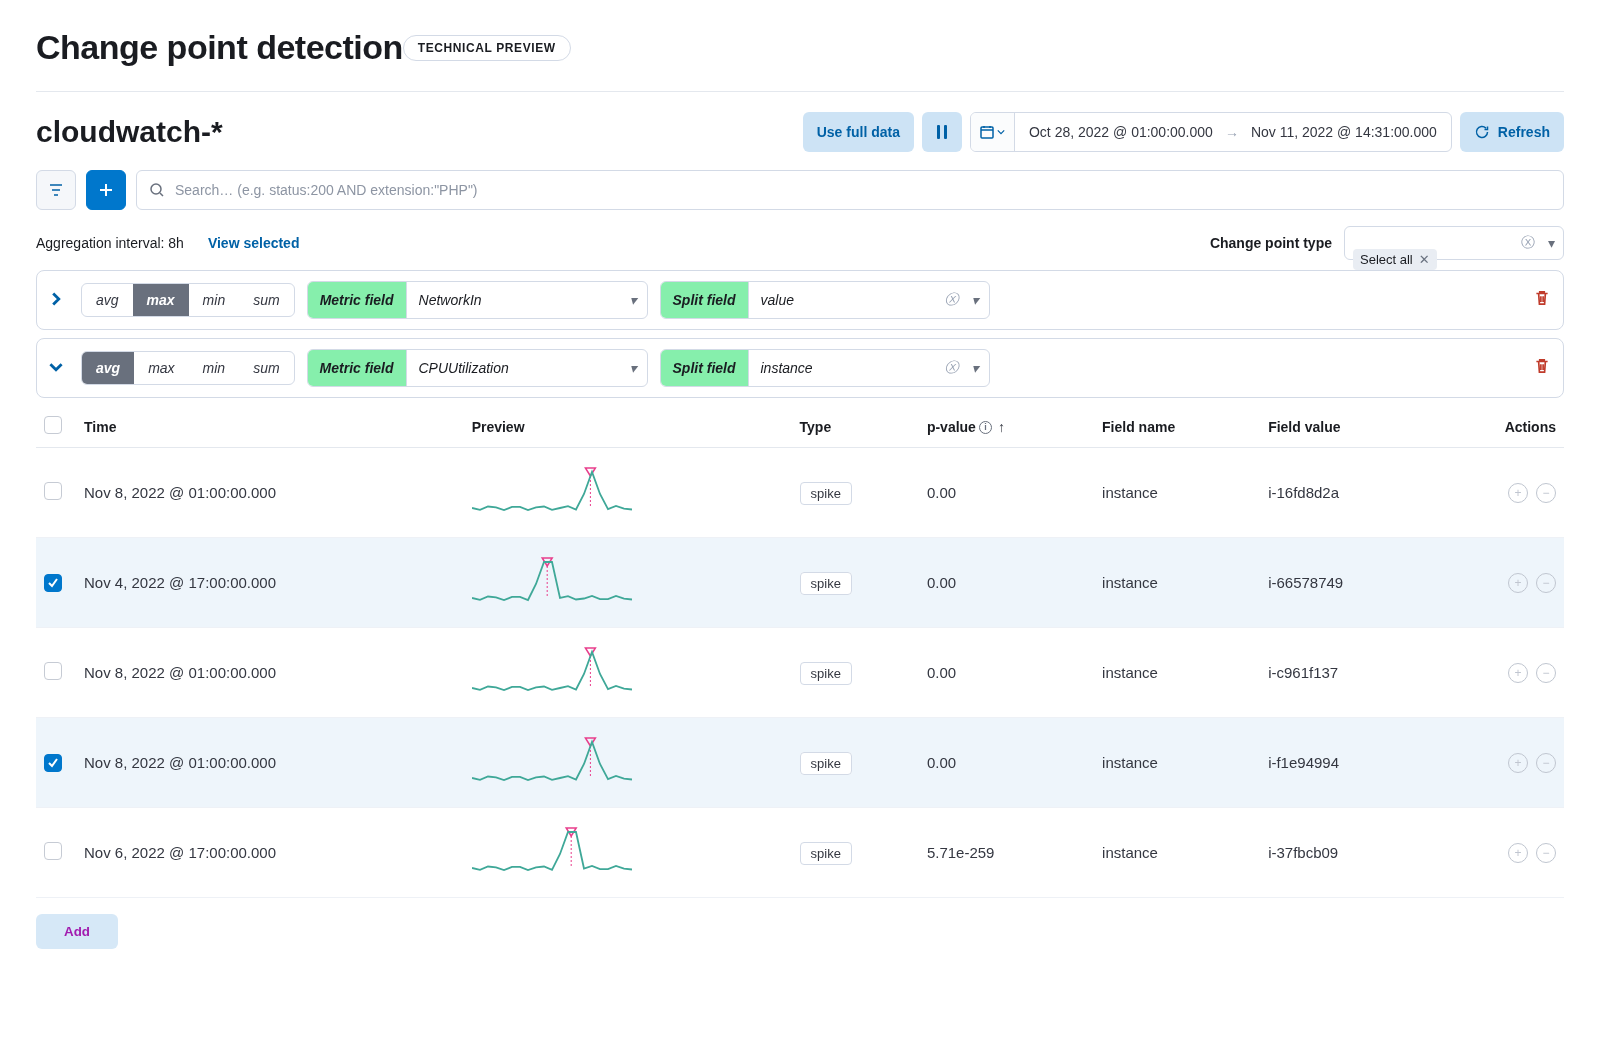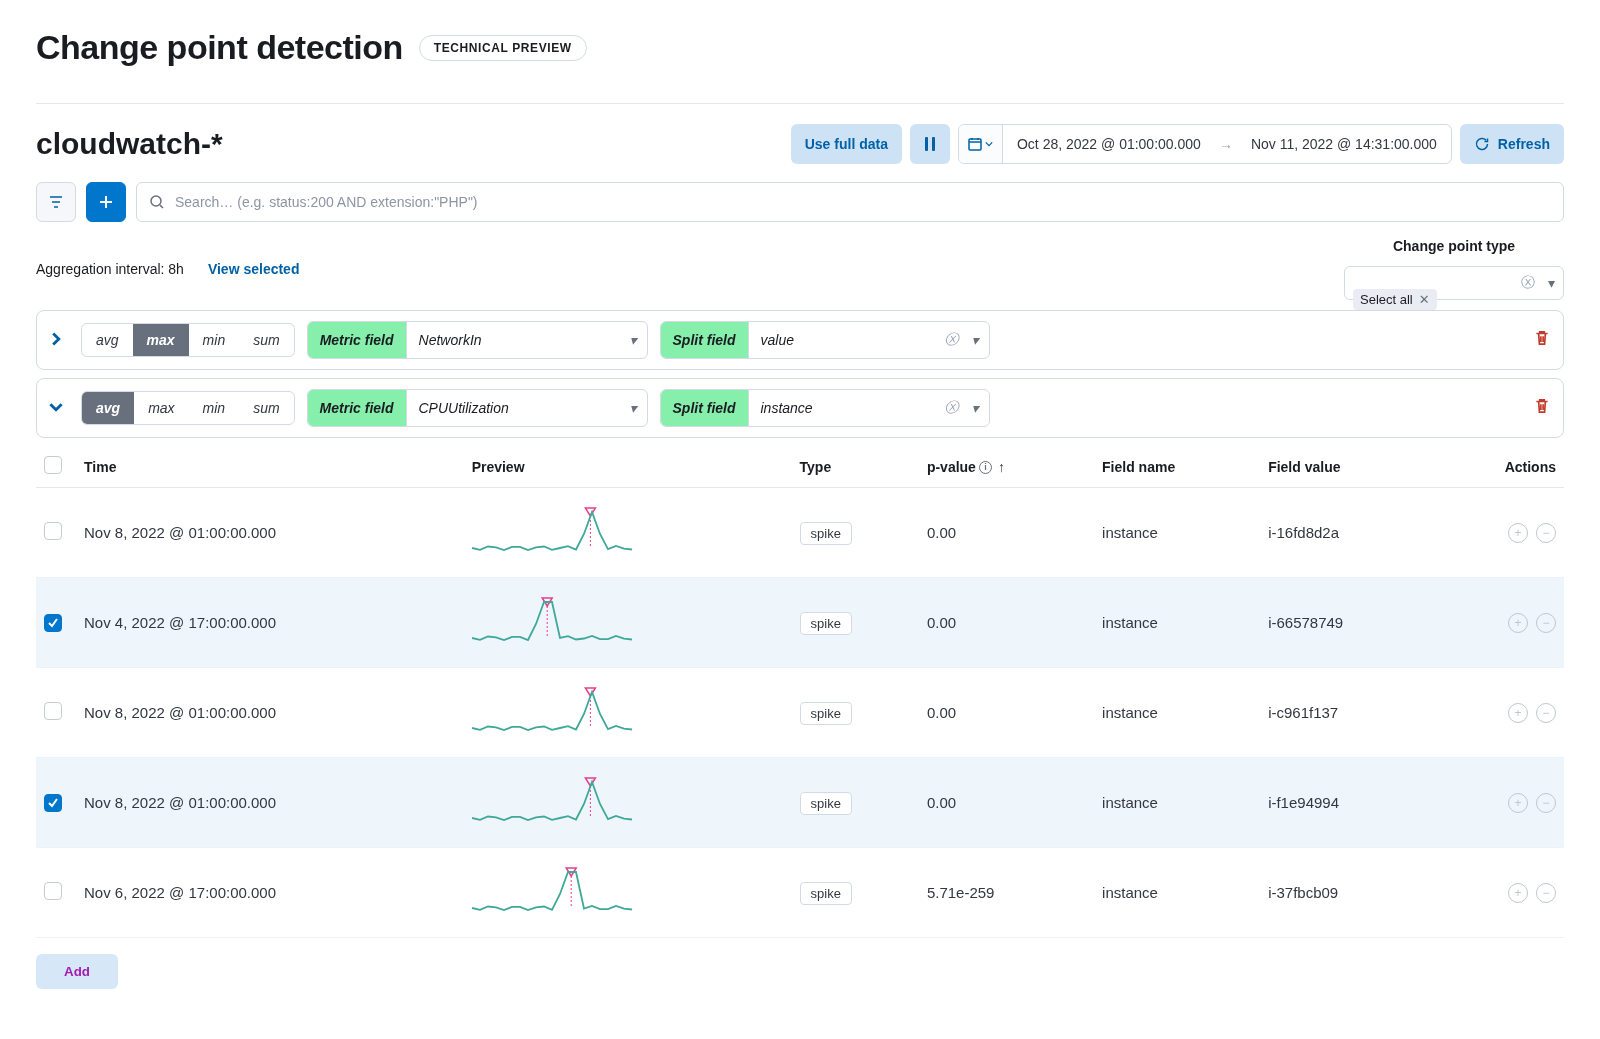--- a/index.html
+++ b/index.html
@@ -1,46 +1,46 @@
 <!DOCTYPE html>
 <html><head>
 <meta charset="utf-8">
 <style>
 * { box-sizing: border-box; margin: 0; padding: 0; }
 body { font-family: -apple-system, BlinkMacSystemFont, "Segoe UI", Helvetica, Arial, sans-serif; background: #fff; color: #1a1c21; font-size: 14px; }
 .page { max-width: 1560px; margin: 0 auto; padding: 16px; }
 
-.title-row { display: flex; align-items: center; gap: 16px; padding: 12px 0 36px 0; border-bottom: 1px solid #e4e8ee; margin-bottom: 20px; }
+.title-row { display: flex; align-items: center; padding: 12px 0 24px 0; border-bottom: 1px solid #e4e8ee; margin-bottom: 20px; }
 .title-row h1 { font-size: 34px; font-weight: 700; letter-spacing: -0.5px; }
 .tech-preview { border: 1px solid #d3dae6; border-radius: 18px; padding: 5px 14px; font-size: 12px; font-weight: 700; letter-spacing: 0.6px; }
 
 .toolbar { display: flex; align-items: center; justify-content: space-between; margin-bottom: 18px; }
 .toolbar h2 { font-size: 30px; font-weight: 700; }
 .toolbar-right { display: flex; align-items: center; gap: 8px; }
 
 .btn { display: inline-flex; align-items: center; justify-content: center; gap: 8px; border-radius: 6px; cursor: pointer; font-size: 14px; height: 40px; padding: 0 14px; border: none; background: transparent; font-family: inherit; }
 .btn-primary-light { background: #cde3f5; color: #0061a6; font-weight: 600; }
 .btn-icon-light { background: #cde3f5; color: #0061a6; width: 40px; padding: 0; }
 
 .datepicker { display: inline-flex; align-items: center; border: 1px solid #d3dae6; border-radius: 6px; height: 40px; overflow: hidden; }
 .datepicker .dp-cal { width: 44px; display: flex; align-items: center; justify-content: center; gap: 2px; color: #0061a6; border-right: 1px solid #d3dae6; background: #fbfcfd; height: 100%; cursor: pointer; }
-.datepicker .dp-range { padding: 0 14px; display: flex; align-items: center; gap: 18px; color: #343741; }
+.datepicker .dp-range { padding: 0 14px; display: flex; align-items: center; gap: 12px; color: #343741; }
 .dp-arrow { color: #98a2b3; }
 
 .search-row { display: flex; align-items: stretch; gap: 10px; margin-bottom: 16px; }
 .search-row .sq { width: 40px; height: 40px; border: 1px solid #d3dae6; border-radius: 6px; display: flex; align-items: center; justify-content: center; background: #f5f7fa; cursor: pointer; }
 .search-row .sq.add { background: #0077cc; color: #fff; border-color: #0077cc; }
 .searchbox { flex: 1; display: flex; align-items: center; border: 1px solid #d3dae6; border-radius: 6px; padding: 0 12px; color: #69707d; height: 40px; gap: 10px; }
 .searchbox input { border: none; outline: none; flex: 1; font-size: 14px; color: #be185d; background: transparent; }
 .searchbox input::placeholder { color: #8d95a3; }
 
 .meta-row { display: flex; align-items: center; justify-content: space-between; margin-bottom: 10px; }
 .meta-left { display: flex; align-items: center; gap: 24px; }
 .meta-left .link { color: #0061a6; font-weight: 600; cursor: pointer; }
-.meta-right { display: flex; align-items: center; gap: 12px; flex-direction: column; }
+.meta-right { display: flex; align-items: center; gap: 12px; }
 .meta-right .lab { font-weight: 700; font-size: 14px; }
 .combobox { border: 1px solid #d3dae6; border-radius: 6px; padding: 4px 32px 4px 8px; display: flex; align-items: center; gap: 6px; height: 34px; min-width: 220px; position: relative; }
 .pill { background: #e9edf3; border-radius: 4px; padding: 3px 7px; display: inline-flex; align-items: center; gap: 6px; font-size: 13px; margin-top: 33px; }
 .pill .x { cursor: pointer; color: #6a7280; }
 .combobox .clear { position: absolute; right: 28px; color: #98a2b3; cursor: pointer; }
 .combobox .caret { position: absolute; right: 8px; color: #69707d; }
 
 .config-panel { border: 1px solid #d3dae6; border-radius: 8px; padding: 10px 12px; margin-bottom: 8px; display: flex; align-items: center; gap: 12px; font-style: italic; }
 .config-panel .expand { width: 20px; color: #0061a6; cursor: pointer; }
 .seg { border: 1px solid #d3dae6; border-radius: 6px; display: inline-flex; overflow: hidden; }

